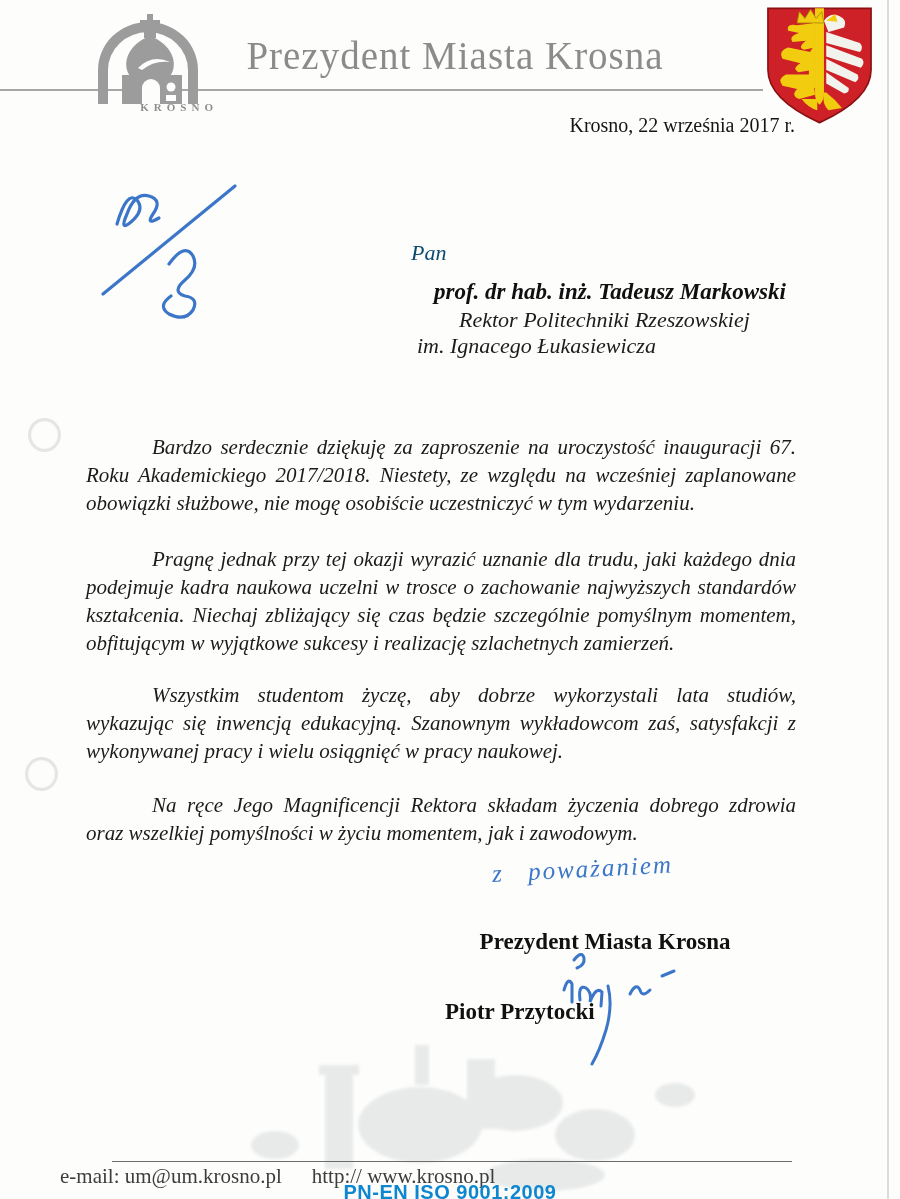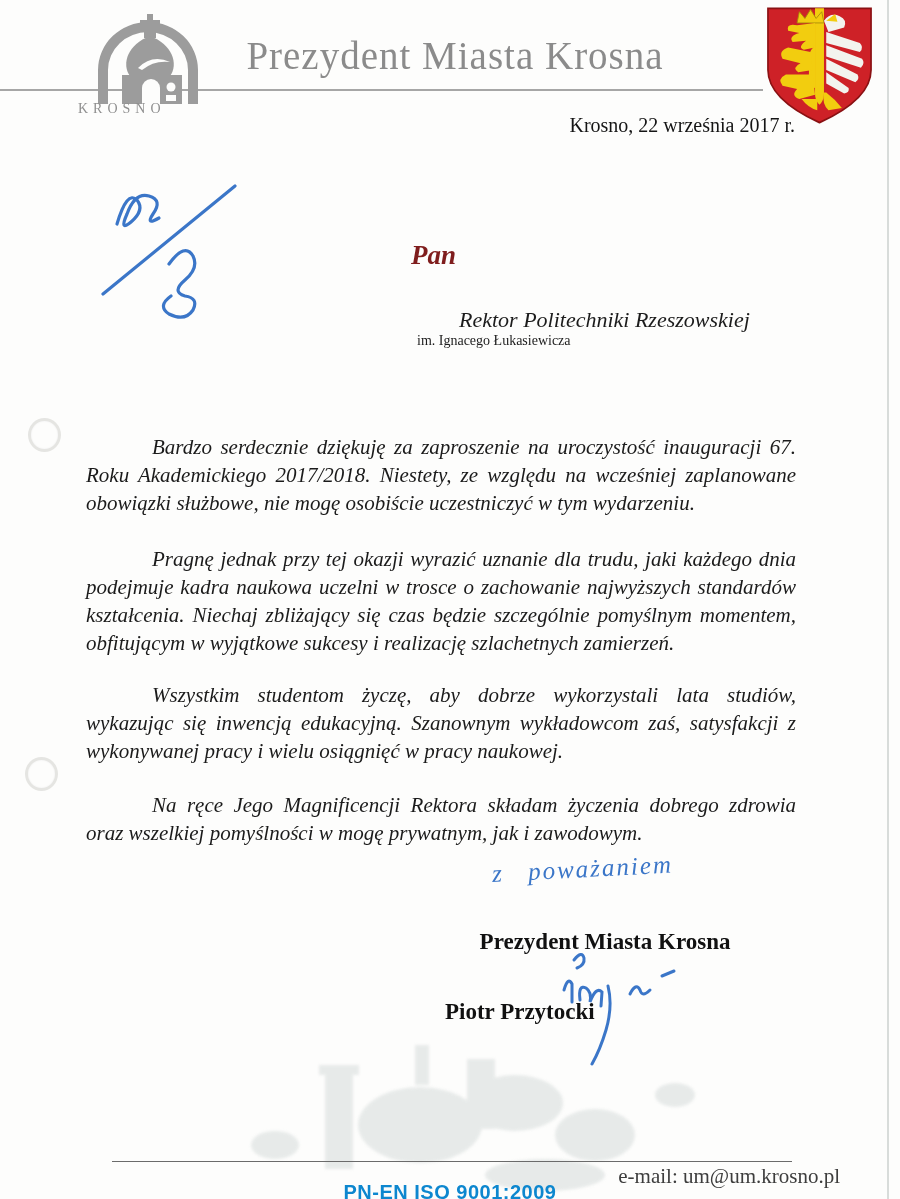--- a/index.html
+++ b/index.html
@@ -9,21 +9,21 @@
     margin:0 auto;
     background:#fdfdfc;
     overflow:hidden;
     font-family:"Liberation Serif", serif;
     color:#1b1b1b;
   }
   
   .logo-svg{position:absolute;left:84px;top:12px;width:128px;height:92px;}
   .logo-caption{
     position:absolute;left:78px;top:101px;width:140px;
-    text-align:left;font-weight:normal;font-size:14px;letter-spacing:5px;
+    text-align:right;font-weight:bold;font-size:11px;letter-spacing:5px;
     color:#8f8f8f;
   }
   .letterhead-title{
     position:absolute;left:225px;top:33px;width:460px;
     text-align:center;font-size:39px;font-weight:400;color:#8b8b8b;
     letter-spacing:1px;white-space:nowrap;
   }
   .header-rule{
     position:absolute;left:0;top:89px;width:763px;height:2px;
     background:#a6a6a6;
@@ -36,24 +36,24 @@
   
   .initials-svg{position:absolute;left:95px;top:172px;width:180px;height:150px;}
   .signature-svg{position:absolute;left:550px;top:948px;width:135px;height:122px;}
   .handwritten-closing{
     position:absolute;left:492px;top:854px;width:230px;
     font-size:25px;font-style:italic;color:#3b76c8;
     letter-spacing:2px;word-spacing:16px;
     transform:rotate(-3deg);white-space:nowrap;
   }
   
-  .recipient-salutation{position:absolute;left:411px;top:240px;font-size:27px;font-style:italic;font-weight:bold;color:#7f1d1d;}
+  .recipient-salutation{position:absolute;left:411px;top:240px;font-size:22px;font-style:italic;font-weight:normal;color:#0c4a6e;}
   .recipient-name{position:absolute;left:434px;top:279px;font-size:23px;font-style:italic;font-weight:bold;color:#101010;white-space:nowrap;}
   .recipient-position{position:absolute;left:419px;top:307px;font-size:22px;font-style:italic;color:#1c1c1c;white-space:nowrap;margin-left:40px;}
-  .recipient-institution{position:absolute;left:417px;top:333px;font-size:14px;color:#1c1c1c;white-space:nowrap;}
+  .recipient-institution{position:absolute;left:417px;top:333px;font-size:22px;font-style:italic;color:#1c1c1c;white-space:nowrap;}
   
   .para{
     position:absolute;left:86px;width:710px;
     font-size:21px;font-style:italic;line-height:28px;
     text-align:justify;text-indent:66px;color:#1b1b1b;
   }
   .p1{top:412px;font-family:Liberation Serif, serif;} .p2{top:524px;} .p3{top:660px;} .p4{top:770px;}
   
   .signer-title{
     position:absolute;left:445px;top:929px;width:320px;text-align:center;
@@ -65,21 +65,21 @@
   }
   
   .watermark-svg{position:absolute;left:215px;top:1025px;width:530px;height:174px;filter:blur(1.5px);opacity:.8;}
   .footer-address{
     position:absolute;left:60px;top:1134px;width:780px;text-align:center;
     font-size:23px;color:#2f2f2f;letter-spacing:.2px;white-space:nowrap;
   }
   .footer-rule{position:absolute;left:112px;top:1161px;width:680px;height:1px;background:#6b6b6b;}
   .footer-contact{
     position:absolute;left:60px;top:1164px;width:780px;
-    display:flex;justify-content:flex-end;gap:30px;
+    display:flex;justify-content:flex-start;gap:30px;
     font-size:21px;color:#3d3d3d;white-space:nowrap;
   }
   .footer-iso{
     position:absolute;left:60px;top:1181px;width:780px;text-align:center;
     font-family:"Liberation Sans", sans-serif;font-weight:bold;
     font-size:20px;color:#0d87cf;letter-spacing:.5px;white-space:nowrap;
   }
   
   .hole{position:absolute;width:27px;height:28px;border-radius:50%;border:3px solid #e5e5e2;box-shadow:inset 0 0 2px #eee;}
   .hole-top{left:28px;top:418px;}
@@ -143,27 +143,28 @@
 
   <svg class="initials-svg" viewBox="0 0 180 150" aria-hidden="true">
     <g fill="none" stroke="#3b76c8" stroke-width="3.2" stroke-linecap="round">
       <path d="M22,52 Q32,18 42,28 Q50,38 36,50 Q24,60 32,42 Q40,20 54,24 Q68,28 58,42 Q50,54 64,46"></path>
       <path d="M8,122 L140,14"></path>
       <path d="M74,92 Q90,70 98,84 Q104,96 90,108 Q76,120 90,124 Q104,126 98,138 Q90,150 74,142 Q62,134 76,124"></path>
     </g>
   </svg>
 
   <div class="recipient-salutation">Pan</div>
+  <div class="recipient-name">prof. dr hab. inż. Tadeusz Markowski</div>
   <div class="recipient-position">Rektor Politechniki Rzeszowskiej</div>
   <div class="recipient-institution">im. Ignacego Łukasiewicza</div>
 
   <p class="para p1">Bardzo serdecznie dziękuję za zaproszenie na uroczystość inauguracji 67. Roku Akademickiego 2017/2018. Niestety, ze względu na wcześniej zaplanowane obowiązki służbowe, nie mogę osobiście uczestniczyć w tym wydarzeniu.</p>
   <p class="para p3">Wszystkim studentom życzę, aby dobrze wykorzystali lata studiów, wykazując się inwencją edukacyjną. Szanownym wykładowcom zaś, satysfakcji z wykonywanej pracy i wielu osiągnięć w pracy naukowej.</p>
   <p class="para p2">Pragnę jednak przy tej okazji wyrazić uznanie dla trudu, jaki każdego dnia podejmuje kadra naukowa uczelni w trosce o zachowanie najwyższych standardów kształcenia. Niechaj zbliżający się czas będzie szczególnie pomyślnym momentem, obfitującym w wyjątkowe sukcesy i realizację szlachetnych zamierzeń.</p>
-  <p class="para p4">Na ręce Jego Magnificencji Rektora składam życzenia dobrego zdrowia oraz wszelkiej pomyślności w mogę prywatnym, jak i zawodowym.</p>
+  <p class="para p4">Na ręce Jego Magnificencji Rektora składam życzenia dobrego zdrowia oraz wszelkiej pomyślności w życiu momentem, jak i zawodowym.</p>
 
   <div class="handwritten-closing">z poważaniem</div>
 
   <div class="signer-title">Prezydent Miasta Krosna</div>
 
   <svg class="signature-svg" viewBox="0 0 135 122" aria-hidden="true">
     <g fill="none" stroke="#3b76c8" stroke-width="3" stroke-linecap="round">
       <path d="M24,12 Q32,2 34,10 Q35,17 27,20"></path>
       <path d="M14,42 Q18,28 22,36 L22,54"></path>
       <path d="M30,52 Q28,36 36,40 Q42,44 40,54 Q46,38 52,44 L51,58"></path>
@@ -186,20 +187,21 @@
       <rect x="200" y="20" width="14" height="40"></rect>
       <ellipse cx="460" cy="70" rx="20" ry="12"></ellipse>
       <ellipse cx="60" cy="120" rx="24" ry="14"></ellipse>
       <ellipse cx="330" cy="150" rx="60" ry="16"></ellipse>
     </g>
   </svg>
 
   <div class="footer-rule"></div>
   <div class="footer-contact">
     <span>e-mail: um@um.krosno.pl</span>
+    <span>http:// www.krosno.pl</span>
   </div>
   <div class="footer-iso">PN-EN  ISO 9001:2009</div>
 
   <div class="hole hole-top"></div>
   <div class="hole hole-bottom"></div>
   <div class="scan-edge"></div>
 
 </div>
 
 </body></html>

